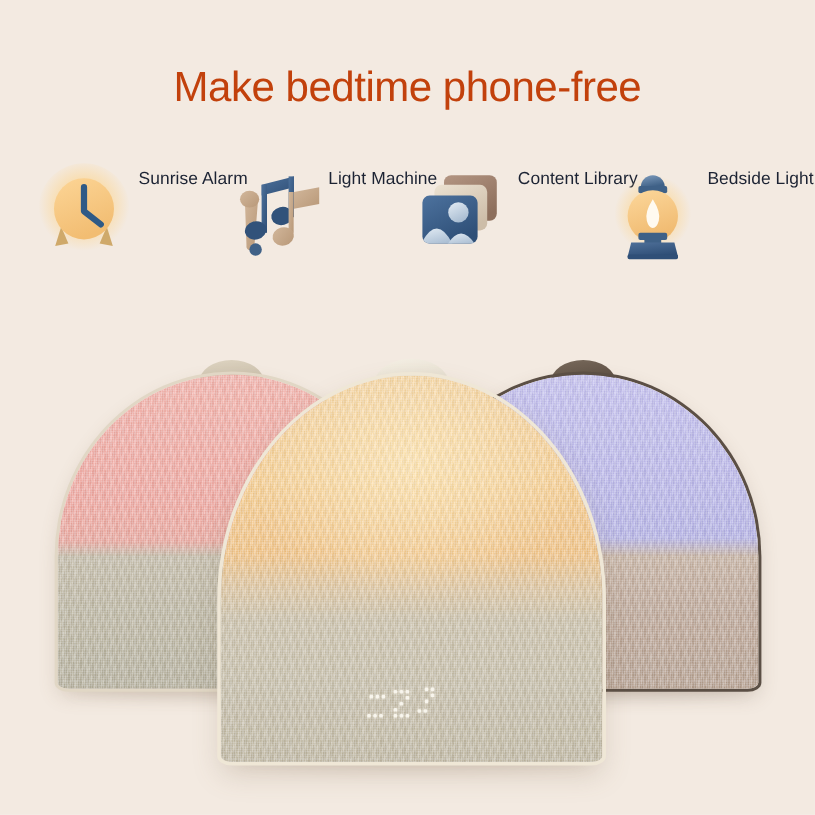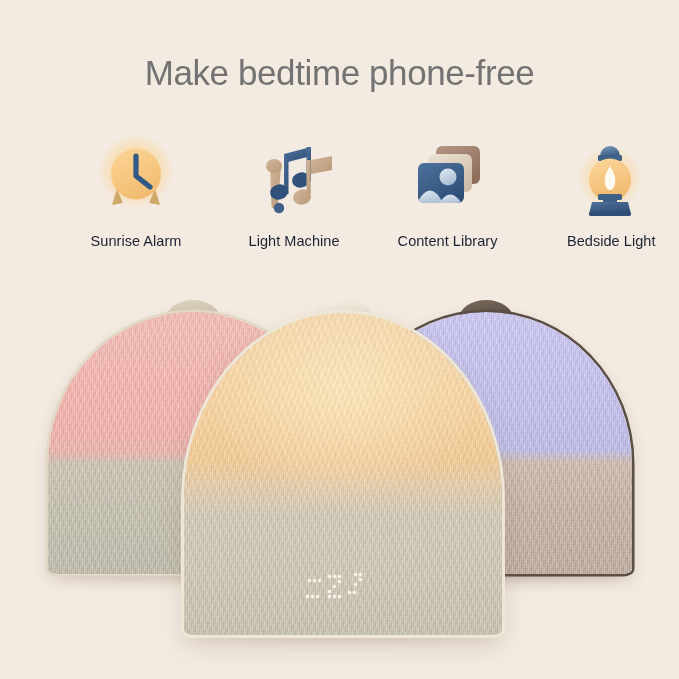--- a/index.html
+++ b/index.html
@@ -23,40 +23,40 @@
 
   
   .headline {
     position: absolute;
     top: 52px;
     left: 0;
     width: 679px;
     text-align: center;
     font-size: 35px;
     letter-spacing: -0.4px;
-    color: #737373;
+    color: #c2410c;
     font-weight: 400;
     line-height: 1.2;
   }
 
   
   .features {
     position: absolute;
     top: 132px;
     left: 0;
     width: 679px;
     display: flex;
     justify-content: center;
     align-items: flex-start;
   }
   .feature {
     width: 158px;
     display: flex;
-    flex-direction: column;
-    align-items: flex-end;
+    flex-direction: row;
+    align-items: flex-start;
   }
   .feature-icon {
     width: 92px;
     height: 92px;
     position: relative;
     display: block;
   }
   .feature-label {
     margin-top: 9px;
     font-size: 14.5px;

